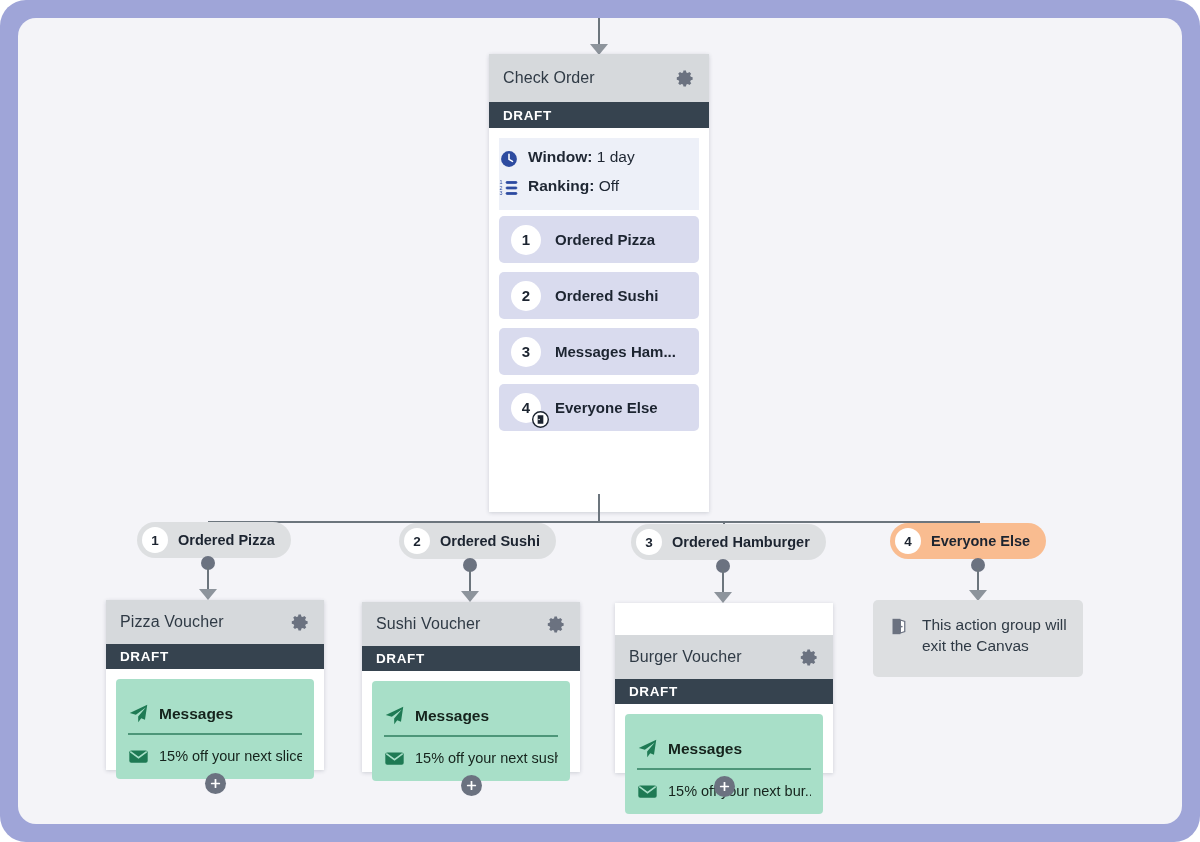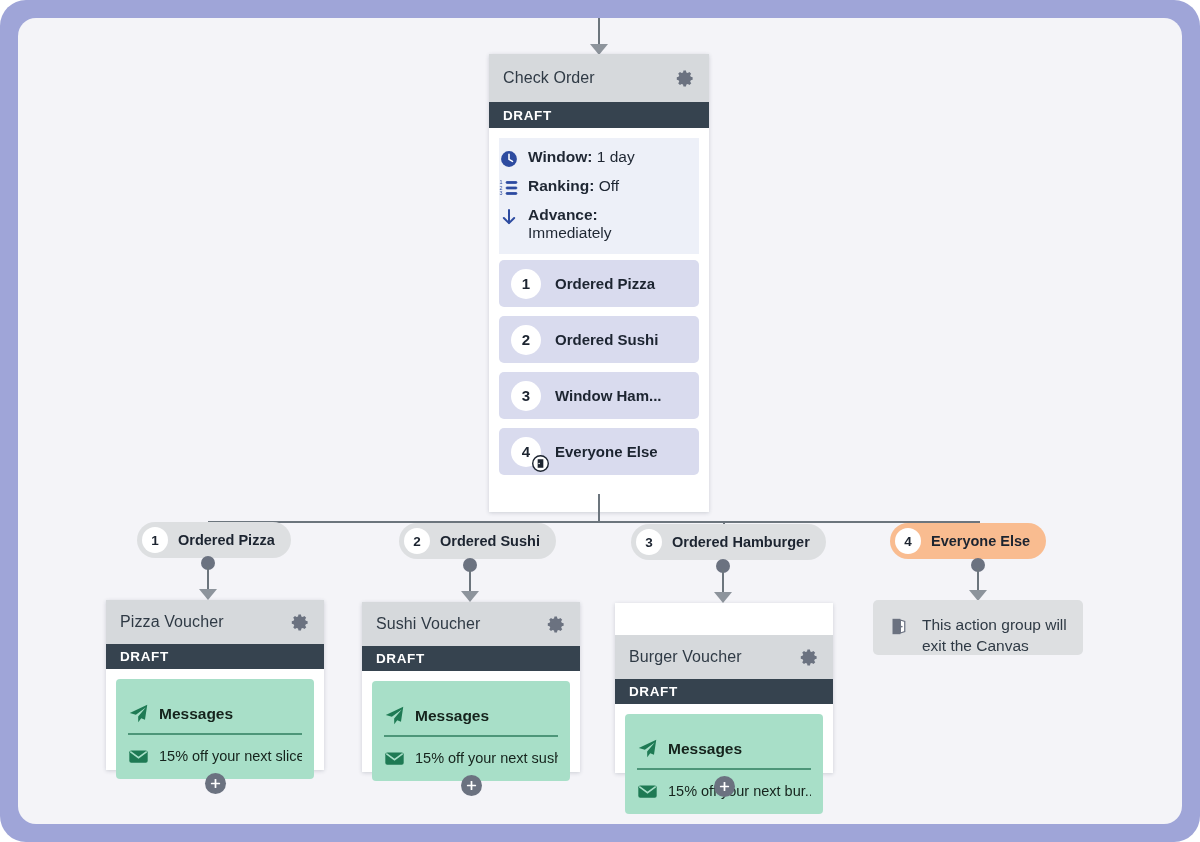--- a/index.html
+++ b/index.html
@@ -227,45 +227,33 @@
             <text x="0.5" y="14" font-size="6.5" font-family="'Liberation Sans',sans-serif" stroke="none">2</text>
             <text x="0.5" y="20.6" font-size="6.5" font-family="'Liberation Sans',sans-serif" stroke="none">3</text>
           </svg>
         </span>
         <span>
           <b class="info-label">Ranking:</b>
           <span class="info-val">Off</span>
         </span>
       </div>
 
-      <div class="info-row">
-        <span class="info-ico">
-          <svg viewBox="0 0 24 24" width="20" height="20" fill="none" stroke="#2d4ba0" stroke-width="2.4" stroke-linecap="round" stroke-linejoin="round">
-            <path d="M12 3.6v15.2"></path>
-            <path d="M5.8 13.2L12 19.4l6.2-6.2"></path>
-          </svg>
-        </span>
-        <span>
-          <b class="info-label">Advance:</b><br>
-          <span class="info-val">Immediately</span>
-        </span>
-      </div>
     </div>
 
     <div class="branch">
       <span class="branch-num">1</span>
       <span class="branch-label">Ordered Pizza</span>
     </div>
     <div class="branch">
       <span class="branch-num">2</span>
       <span class="branch-label">Ordered Sushi</span>
     </div>
     <div class="branch">
       <span class="branch-num">3</span>
-      <span class="branch-label">Window Ham...</span>
+      <span class="branch-label">Messages Ham...</span>
     </div>
     <div class="branch">
       <span class="branch-num">4</span>
       <span class="branch-label">Everyone Else</span>
       <span class="cursor-badge">
         <svg viewBox="0 0 24 24" width="17" height="17">
           <circle cx="12" cy="12" r="11" fill="#ffffff" stroke="#1c2430" stroke-width="2"></circle>
           <rect x="8" y="6" width="8" height="12" fill="#1c2430"></rect>
           <circle cx="10" cy="12" r="1.1" fill="#ffffff"></circle>
         </svg>
@@ -423,21 +411,21 @@
       </div>
     </div>
   </div>
   <div class="plus" style="left:696px; top:758px;">
     <svg viewBox="0 0 24 24" fill="#ffffff">
       <rect x="10.4" y="3.5" width="3.2" height="17" rx="1.3"></rect>
       <rect x="3.5" y="10.4" width="17" height="3.2" rx="1.3"></rect>
     </svg>
   </div>
 
-  <div class="exit-note" style="left:855px; top:582px; width:210px; height:55px;">
+  <div class="exit-note" style="left:855px; top:582px; width:210px; height:77px;">
     <span class="exit-ico">
       <svg viewBox="0 0 24 24" width="21" height="21">
         <path d="M4 3.2h9v17.6H4z" fill="#6b7280"></path>
         <path d="M13 4.6l5 1.6v11.6l-5 1.6z" fill="#ffffff" stroke="#6b7280" stroke-width="1.4"></path>
         <circle cx="14.6" cy="12" r="1" fill="#6b7280"></circle>
       </svg>
     </span>
     <span class="exit-txt">This action group will exit the Canvas</span>
   </div>
 

